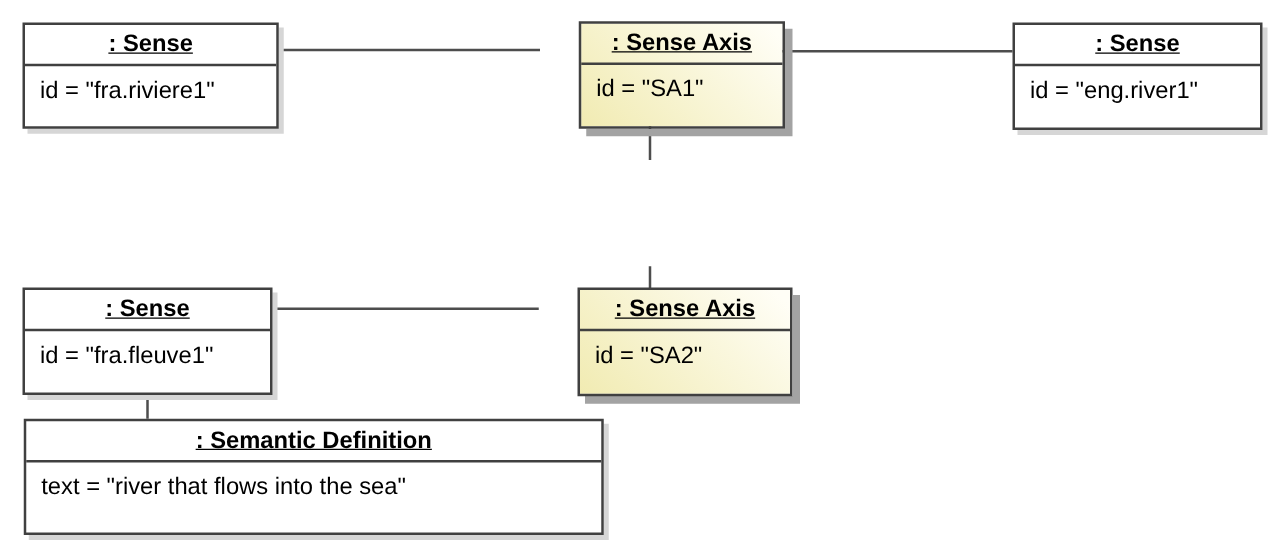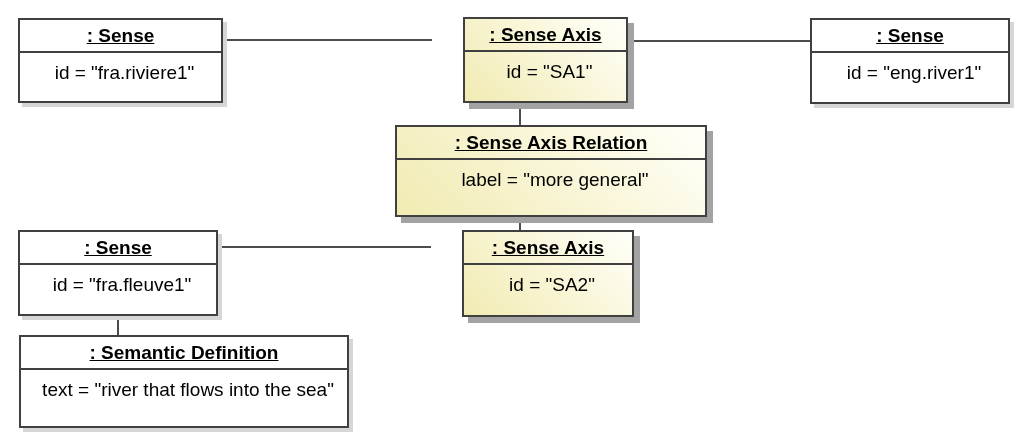--- a/index.html
+++ b/index.html
@@ -8,21 +8,20 @@
     background: #ffffff;
   }
   .canvas {
     position: relative;
     width: 1024px;
     height: 447px;
     background: #ffffff;
     font-family: "Liberation Sans", sans-serif;
     color: #000000;
     overflow: hidden;
-    text-align: center;
   }
   
   .conn {
     position: absolute;
     background: #4d4d4d;
     z-index: 0;
   }
   .c1 { left: 222px; top: 39px;  width: 210px; height: 2px; }
   .c2 { left: 592px; top: 40px;  width: 220px; height: 2px; }
   .c3 { left: 519px; top: 100px; width: 2px;   height: 28px; }
@@ -59,21 +58,21 @@
     font-size: 19px;
     padding: 9px 4px 0 12px;
     white-space: pre;
   }
   .n1 { left: 18px;  top: 18px;  width: 205px; height: 85px; }
   .n2 { left: 429px; top: 17px;  width: 165px; height: 86px; }
   .n3 { left: 810px; top: 18px;  width: 200px; height: 86px; }
   .n4 { left: 361px; top: 125px; width: 312px; height: 92px; }
   .n5 { left: 18px;  top: 230px; width: 200px; height: 86px; }
   .n6 { left: 428px; top: 230px; width: 172px; height: 87px; }
-  .n7 { left: 19px;  top: 335px; width: 330px; height: 93px; }
+  .n7 { left: 19px;  top: 335px; width: 464px; height: 93px; }
 </style>
 </head>
 <body>
 
 <div class="canvas">
 
   <div class="conn c1"></div>
   <div class="conn c2"></div>
   <div class="conn c3"></div>
   <div class="conn c4"></div>
@@ -88,24 +87,20 @@
   <div class="node hl n2">
     <div class="title">: Sense Axis</div>
     <div class="attr">id = "SA1"</div>
   </div>
 
   <div class="node plain n3">
     <div class="title">: Sense</div>
     <div class="attr">id = "eng.river1"</div>
   </div>
 
-  <div class="node hl n4">
-    <div class="title">: Sense Axis Relation</div>
-    <div class="attr">label = "more general"</div>
-  </div>
 
   <div class="node plain n5">
     <div class="title">: Sense</div>
     <div class="attr">id = "fra.fleuve1"</div>
   </div>
 
   <div class="node hl n6">
     <div class="title">: Sense Axis</div>
     <div class="attr">id = "SA2"</div>
   </div>

